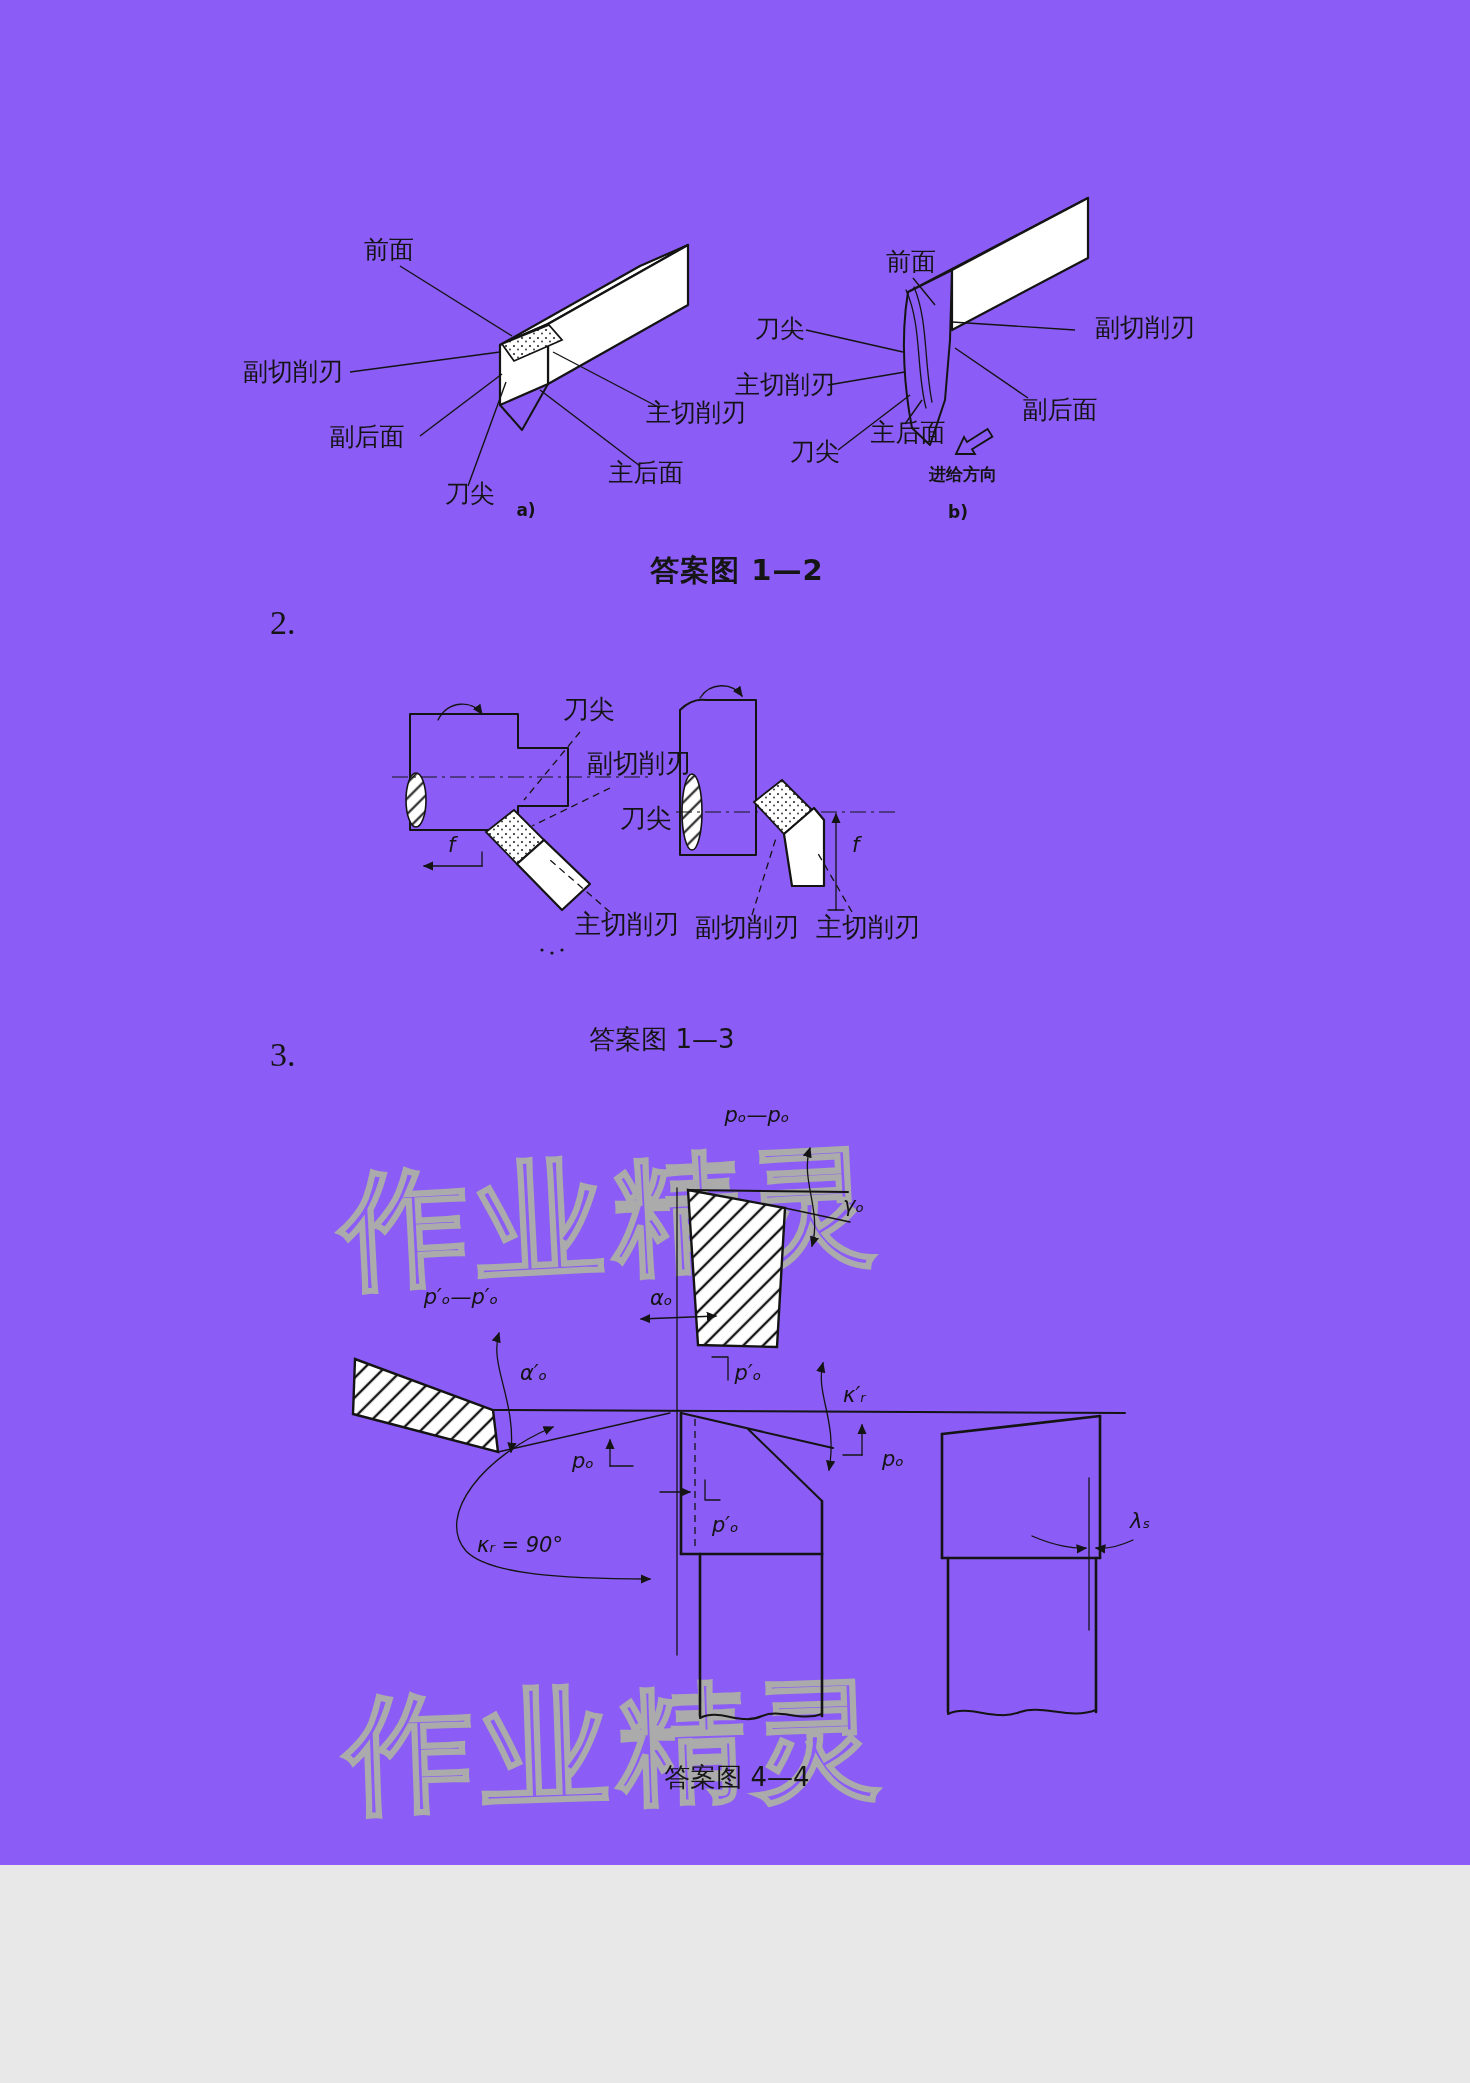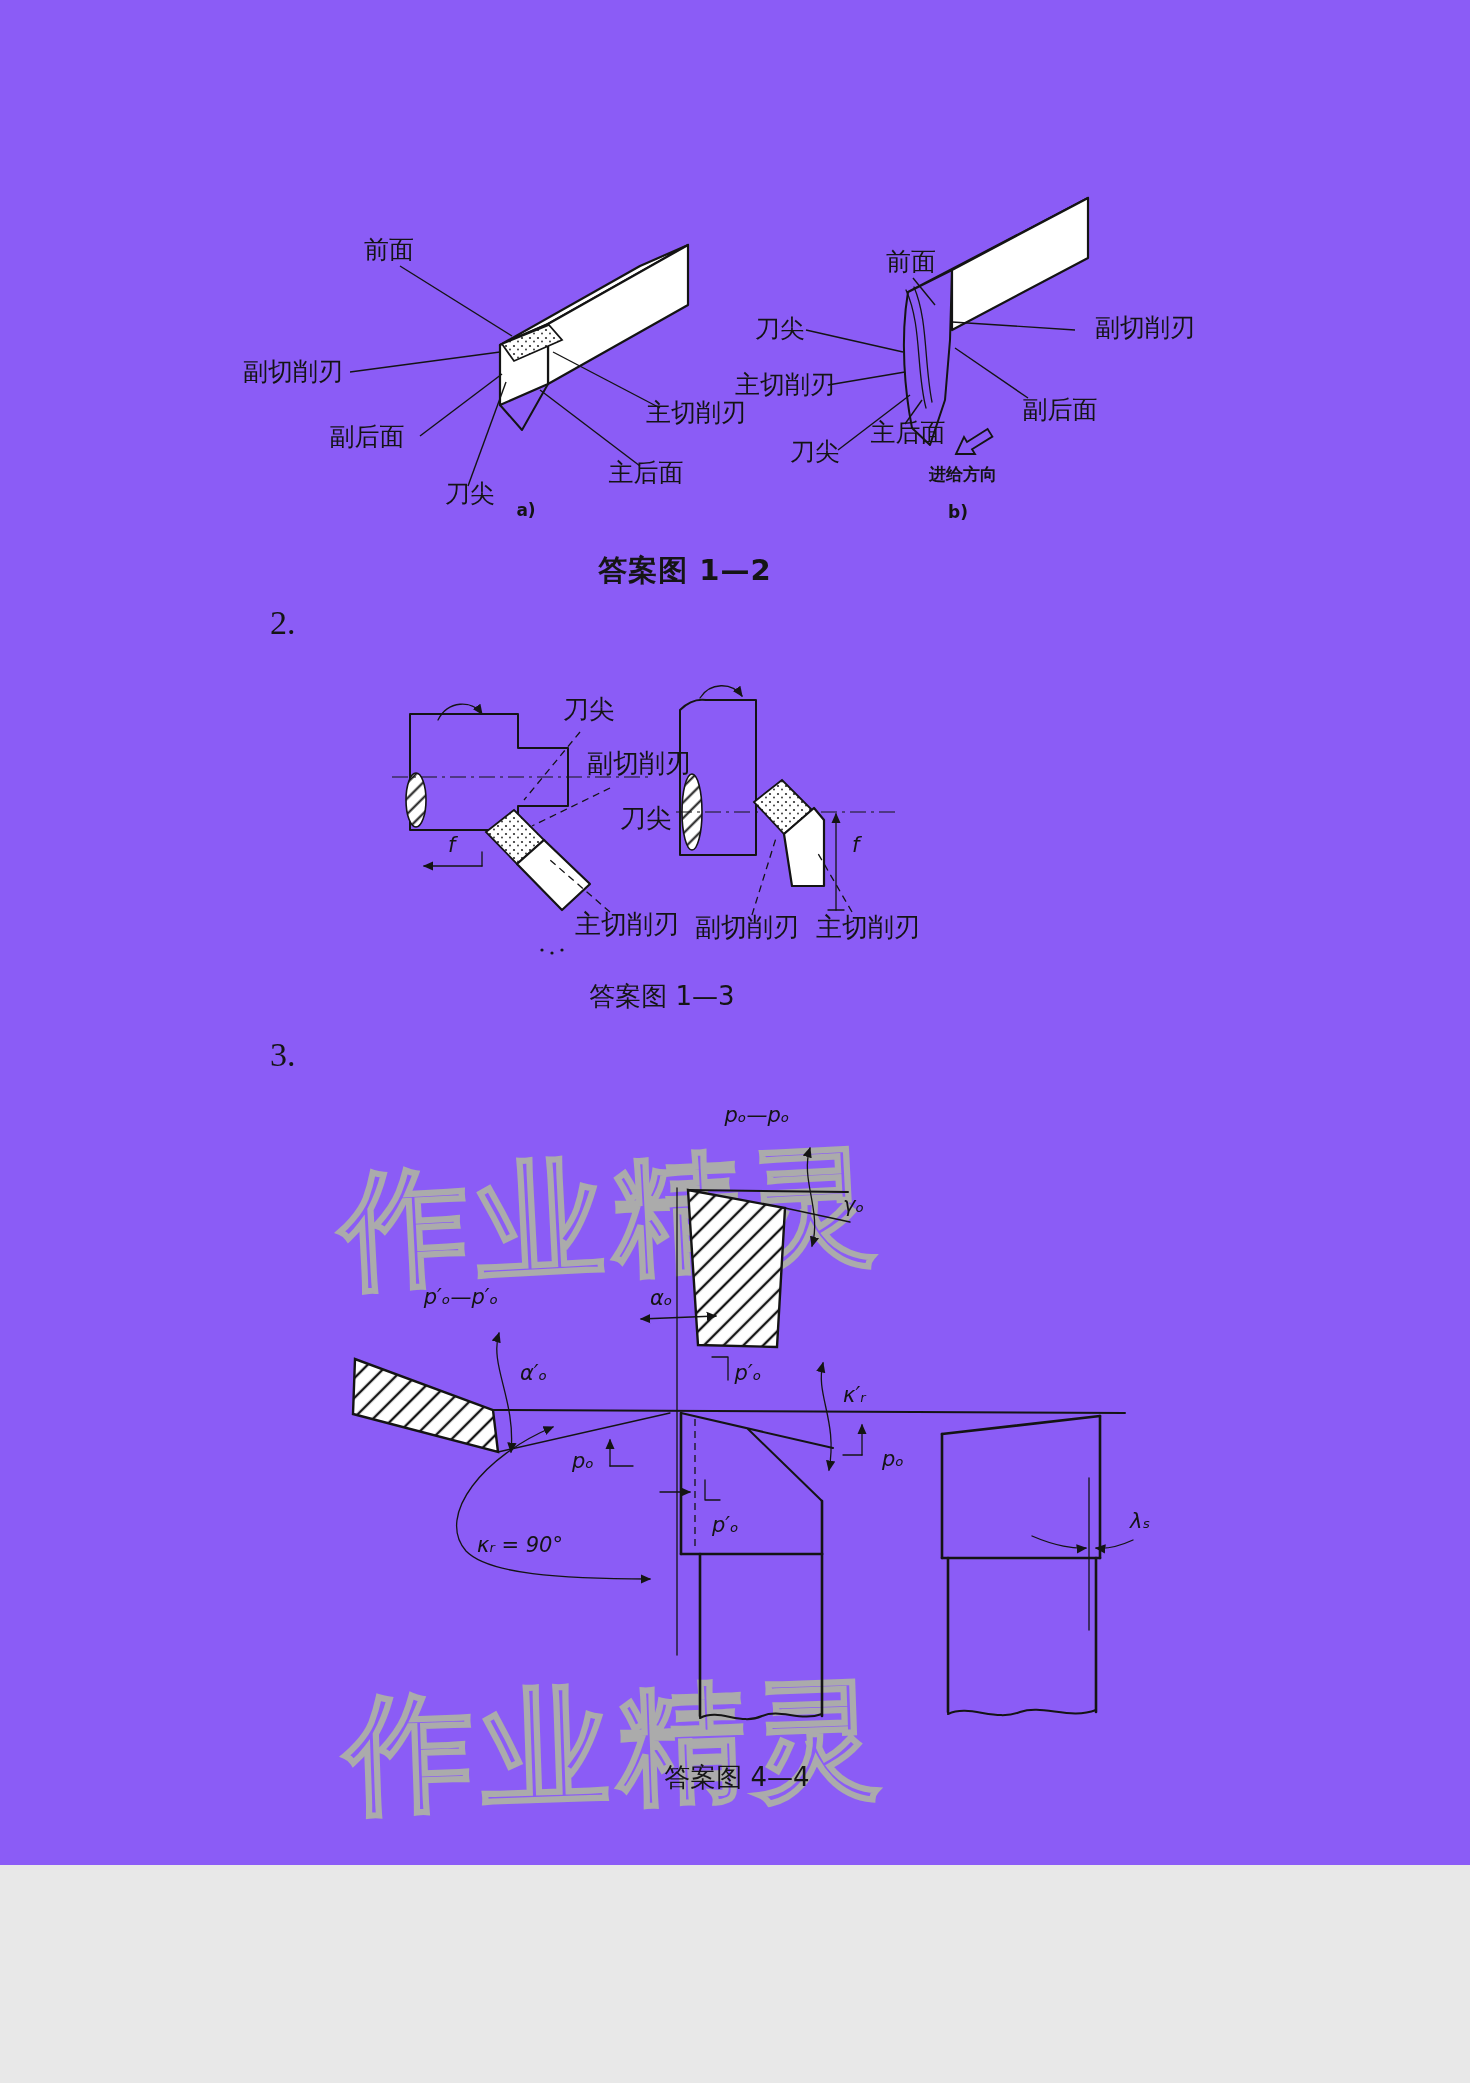--- a/index.html
+++ b/index.html
@@ -92,21 +92,21 @@
     <text class="hw" x="780" y="337" text-anchor="middle">刀尖</text>
     <text class="hw" x="785" y="393" text-anchor="middle">主切削刃</text>
     <text class="hw" x="815" y="460" text-anchor="middle">刀尖</text>
     <text class="hw" x="908" y="441" text-anchor="middle">主后面</text>
     <text class="hw" x="1060" y="418" text-anchor="middle">副后面</text>
     <text class="hw" x="1145" y="336" text-anchor="middle">副切削刃</text>
     <text class="feedtxt" x="963" y="480" text-anchor="middle">进给方向</text>
     <text class="small-sub" x="958" y="518" text-anchor="middle" font-weight="bold">b)</text>
   </svg>
 
-  <div class="abs caption cap1" style="left:580px;top:551px;width:210px;">答案图 1—2</div>
+  <div class="abs caption cap1" style="left:632px;top:551px;width:210px;">答案图 1—2</div>
 
   <div class="abs list-num" style="left:270px;top:604px;">2.</div>
 
   <svg style="left:370px;top:675px" width="680" height="300" viewBox="370 675 680 300">
     <defs>
       <pattern id="hatch2" width="11" height="11" patternUnits="userSpaceOnUse" patternTransform="rotate(-45)">
         <rect width="11" height="11" fill="#fff"></rect>
         <line x1="0" y1="5.5" x2="11" y2="5.5" stroke="#141414" stroke-width="2"></line>
       </pattern>
       <marker id="ar" viewBox="0 0 10 10" refX="8" refY="5" markerWidth="9" markerHeight="9" orient="auto-start-reverse">
@@ -158,21 +158,21 @@
     </g>
 
     <text class="hw2" x="589" y="718" text-anchor="middle">刀尖</text>
     <text class="hw2" x="639" y="772" text-anchor="middle">副切削刃</text>
     <text class="hw2" x="646" y="827" text-anchor="middle">刀尖</text>
     <text class="hw2" x="627" y="933" text-anchor="middle">主切削刃</text>
     <text class="hw2" x="747" y="936" text-anchor="middle">副切削刃</text>
     <text class="hw2" x="868" y="936" text-anchor="middle">主切削刃</text>
   </svg>
 
-  <div class="abs caption cap2" style="left:557px;top:979px;width:210px;text-align:center;">答案图 1—3</div>
+  <div class="abs caption cap2" style="left:557px;top:1022px;width:210px;text-align:center;">答案图 1—3</div>
 
   <div class="abs list-num" style="left:270px;top:1036px;">3.</div>
 
   <svg style="left:300px;top:1080px" width="900" height="770" viewBox="300 1080 900 770">
     <defs>
       <pattern id="hatch" width="14" height="14" patternUnits="userSpaceOnUse" patternTransform="rotate(-45)">
         <rect width="14" height="14" fill="#fff"></rect>
         <line x1="0" y1="7" x2="14" y2="7" stroke="#141414" stroke-width="2.4"></line>
       </pattern>
     </defs>

